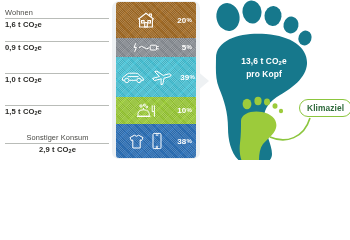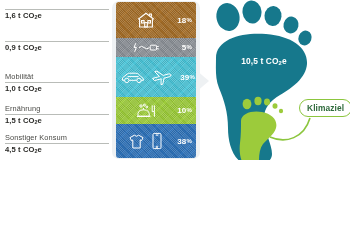--- a/index.html
+++ b/index.html
@@ -87,45 +87,44 @@
   }
 </style>
 </head>
 <body>
 
 <div id="stage">
 
   <div id="labels">
 
     <div class="lblrow" style="top:8px;">
+      <div class="lblname">Wohnen</div>
       <div class="lblrule"></div>
       <div class="lblval"><span>1,6 t CO</span><span class="sub">2</span><span>e</span></div>
     </div>
 
     <div class="lblrow" style="top:40px;">
       <div class="lblrule"></div>
       <div class="lblval"><span>0,9 t CO</span><span class="sub">2</span><span>e</span></div>
     </div>
 
     <div class="lblrow" style="top:72px;">
-      <div class="lblname">Mobilität</div>
       <div class="lblrule"></div>
       <div class="lblval"><span>1,0 t CO</span><span class="sub">2</span><span>e</span></div>
     </div>
 
     <div class="lblrow" style="top:104px;">
-      <div class="lblname">Ernährung</div>
       <div class="lblrule"></div>
       <div class="lblval"><span>1,5 t CO</span><span class="sub">2</span><span>e</span></div>
     </div>
 
-    <div class="lblrow" style="top:133px;">
+    <div class="lblrow" style="top:133px;text-align:center;">
       <div class="lblname">Sonstiger Konsum</div>
       <div class="lblrule"></div>
-      <div class="lblval"><span>4,5 t CO</span><span class="sub">2</span><span>e</span></div>
+      <div class="lblval"><span>2,9 t CO</span><span class="sub">2</span><span>e</span></div>
     </div>
 
   </div>
 
   <div id="plate"></div>
   <div id="plate-arrow"></div>
 
   <div id="bars">
 
     <div class="bar" style="height:36px;background:#a36d28;">
@@ -136,21 +135,21 @@
               <path d="M2.2 8.2 L10 2.2 L17.8 8.2"></path>
               <path d="M3.6 8 v8 h12.8 v-8"></path>
               <rect x="5.5" y="9.6" width="2.6" height="2.4"></rect>
               <rect x="11.9" y="9.6" width="2.6" height="2.4"></rect>
               <rect x="8.7" y="11.6" width="2.6" height="4.4"></rect>
               <path d="M13.6 4.6 v-1.6 h1.8 v2.8"></path>
             </g>
           </svg>
         </span>
       </div>
-      <div class="bar-pct"><span>18</span><span class="pc">%</span></div>
+      <div class="bar-pct"><span>20</span><span class="pc">%</span></div>
     </div>
 
     <div class="bar" style="height:19px;background:#8b9096;">
       <div class="bar-icons">
         <span class="ico">
           <svg width="30" height="12" viewBox="0 0 30 12">
             <g fill="none" stroke="#ffffff" stroke-width="1">
               <path d="M4.8 1.2 L3 5.4 h2.4 L3.6 9.8"></path>
               <path d="M8 5.6 q2.6 -2.6 5.2 0 q2.6 2.6 5.2 0"></path>
               <rect x="19.2" y="3.2" width="6.4" height="4.8" rx="1"></rect>
@@ -268,18 +267,19 @@
                  C 59 170, 50 173, 45 168
                  C 40 163, 39 153, 40 145
                  C 41 137, 41 130, 41 123 Z"></path>
       </g>
 
       <path d="M70 139 C 86 146, 104 140, 110 120" fill="none" stroke="#8cc63e" stroke-width="1.6"></path>
     </svg>
   </div>
 
   <div class="foot-text">
-    <div><span>10,5 t CO</span><span class="sub">2</span><span>e</span></div>
+    <div><span>13,6 t CO</span><span class="sub">2</span><span>e</span></div>
+    <div>pro Kopf</div>
   </div>
 
   <div id="callout">Klimaziel</div>
 
 </div>
 
 </body></html>

